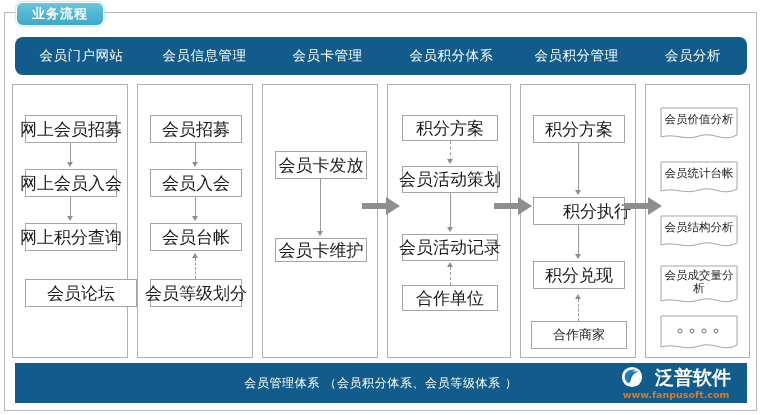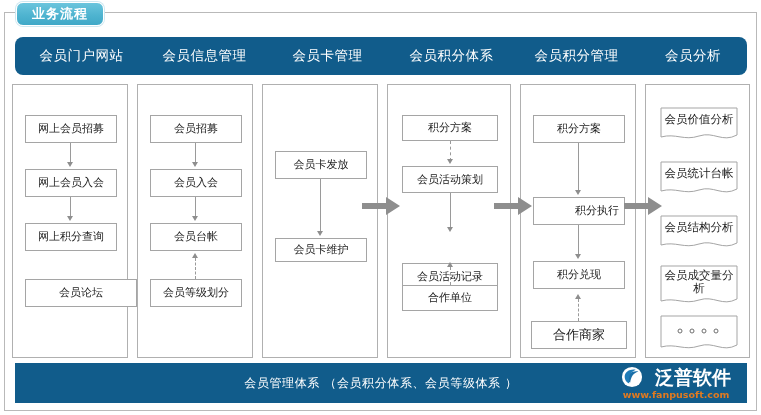--- a/index.html
+++ b/index.html
@@ -67,21 +67,21 @@
     top: 0;
     height: 274px;
     border: 1px solid #b0b0b0;
     background: #ffffff;
   }
   .node {
     position: absolute;
     border: 1px solid #a5a5a5;
     background: #ffffff;
     color: #1c1c1c;
-    font-size: 11px;
+    font-size: 17px;
     line-height: 1.2;
     display: flex;
     align-items: center;
     justify-content: center;
     text-align: center;
     white-space: nowrap;
   }
   
   .docnode {
     position: absolute;
@@ -223,21 +223,21 @@
       <div class="node" style="left:12px; top:153px; width:92px; height:24px;">会员卡维护</div>
     </div>
 
     <div class="col" style="left:375px; width:124px;">
       <div class="node" style="left:14px; top:30px; width:96px; height:26px;">积分方案</div>
       <div class="conn dashed" style="left:62px; top:56px; height:20px;"></div>
       <div class="arrowhead-down" style="left:59px; top:74px;"></div>
       <div class="node" style="left:14px; top:81px; width:96px; height:27px;">会员活动策划</div>
       <div class="conn" style="left:62px; top:108px; height:36px;"></div>
       <div class="arrowhead-down" style="left:59px; top:142px;"></div>
-      <div class="node" style="left:14px; top:149px; width:96px; height:27px;margin-top:29px;">会员活动记录</div>
+      <div class="node" style="left:14px; top:149px; width:96px; height:27px;">会员活动记录</div>
       <div class="conn dashed" style="left:62px; top:182px; height:18px;"></div>
       <div class="arrowhead-up" style="left:59px; top:177px;"></div>
       <div class="node" style="left:14px; top:200px; width:96px; height:26px;">合作单位</div>
     </div>
 
     <div class="col" style="left:508px; width:116px;">
       <div class="node" style="left:12px; top:30px; width:92px; height:28px;">积分方案</div>
       <div class="conn" style="left:57px; top:58px; height:49px;"></div>
       <div class="arrowhead-down" style="left:54px; top:105px;"></div>
       <div class="node" style="left:12px; top:112px; width:92px; height:28px;padding-left:36px;">积分执行</div>

